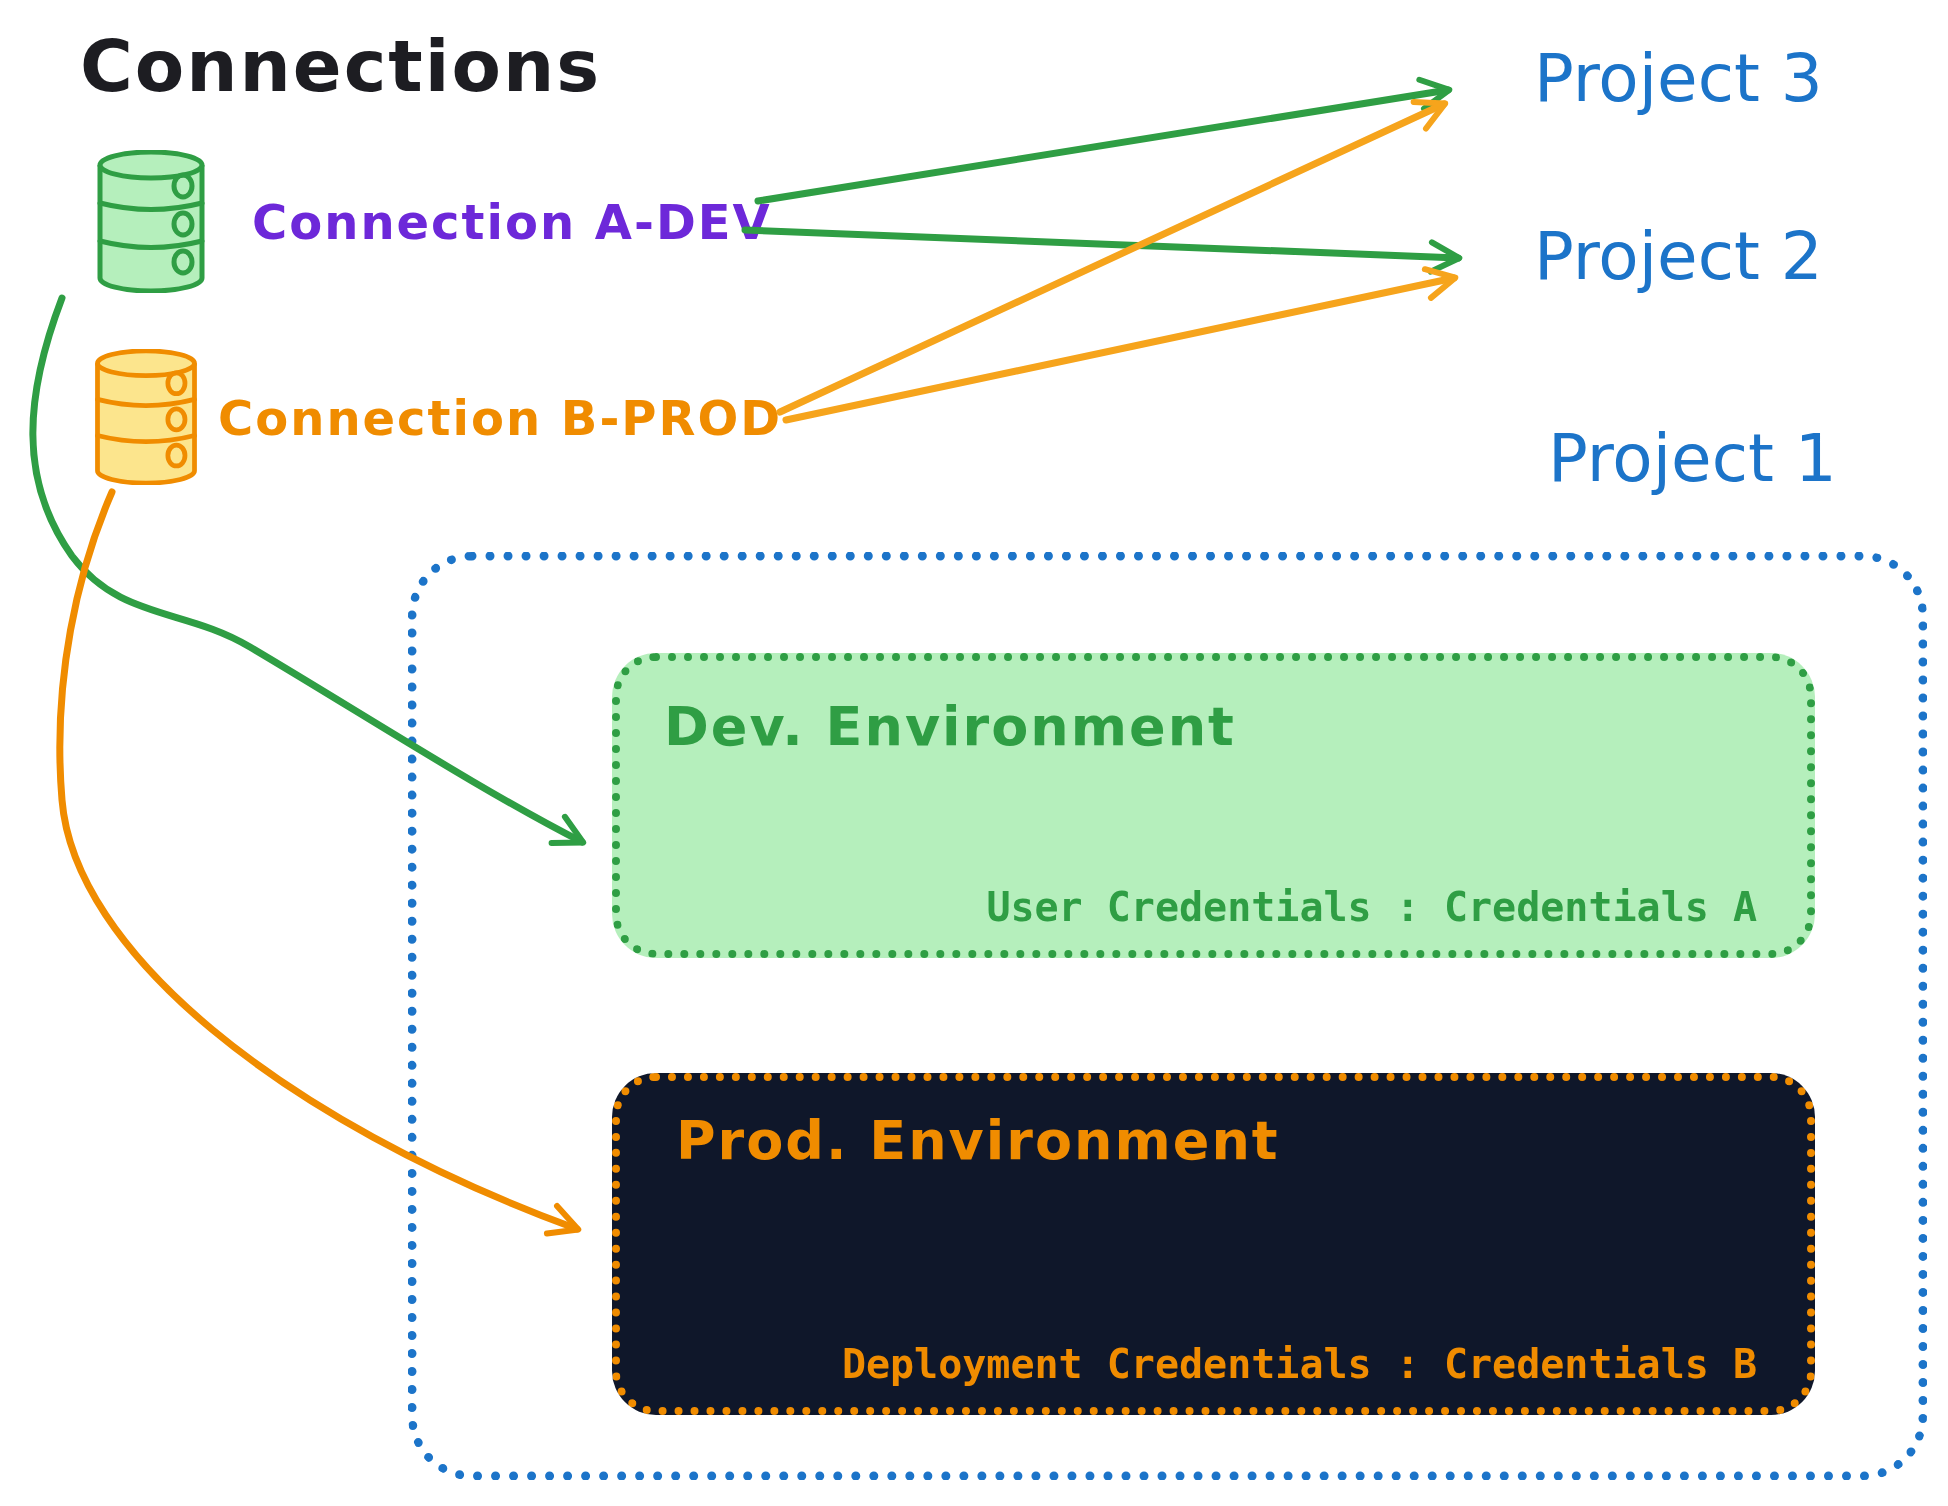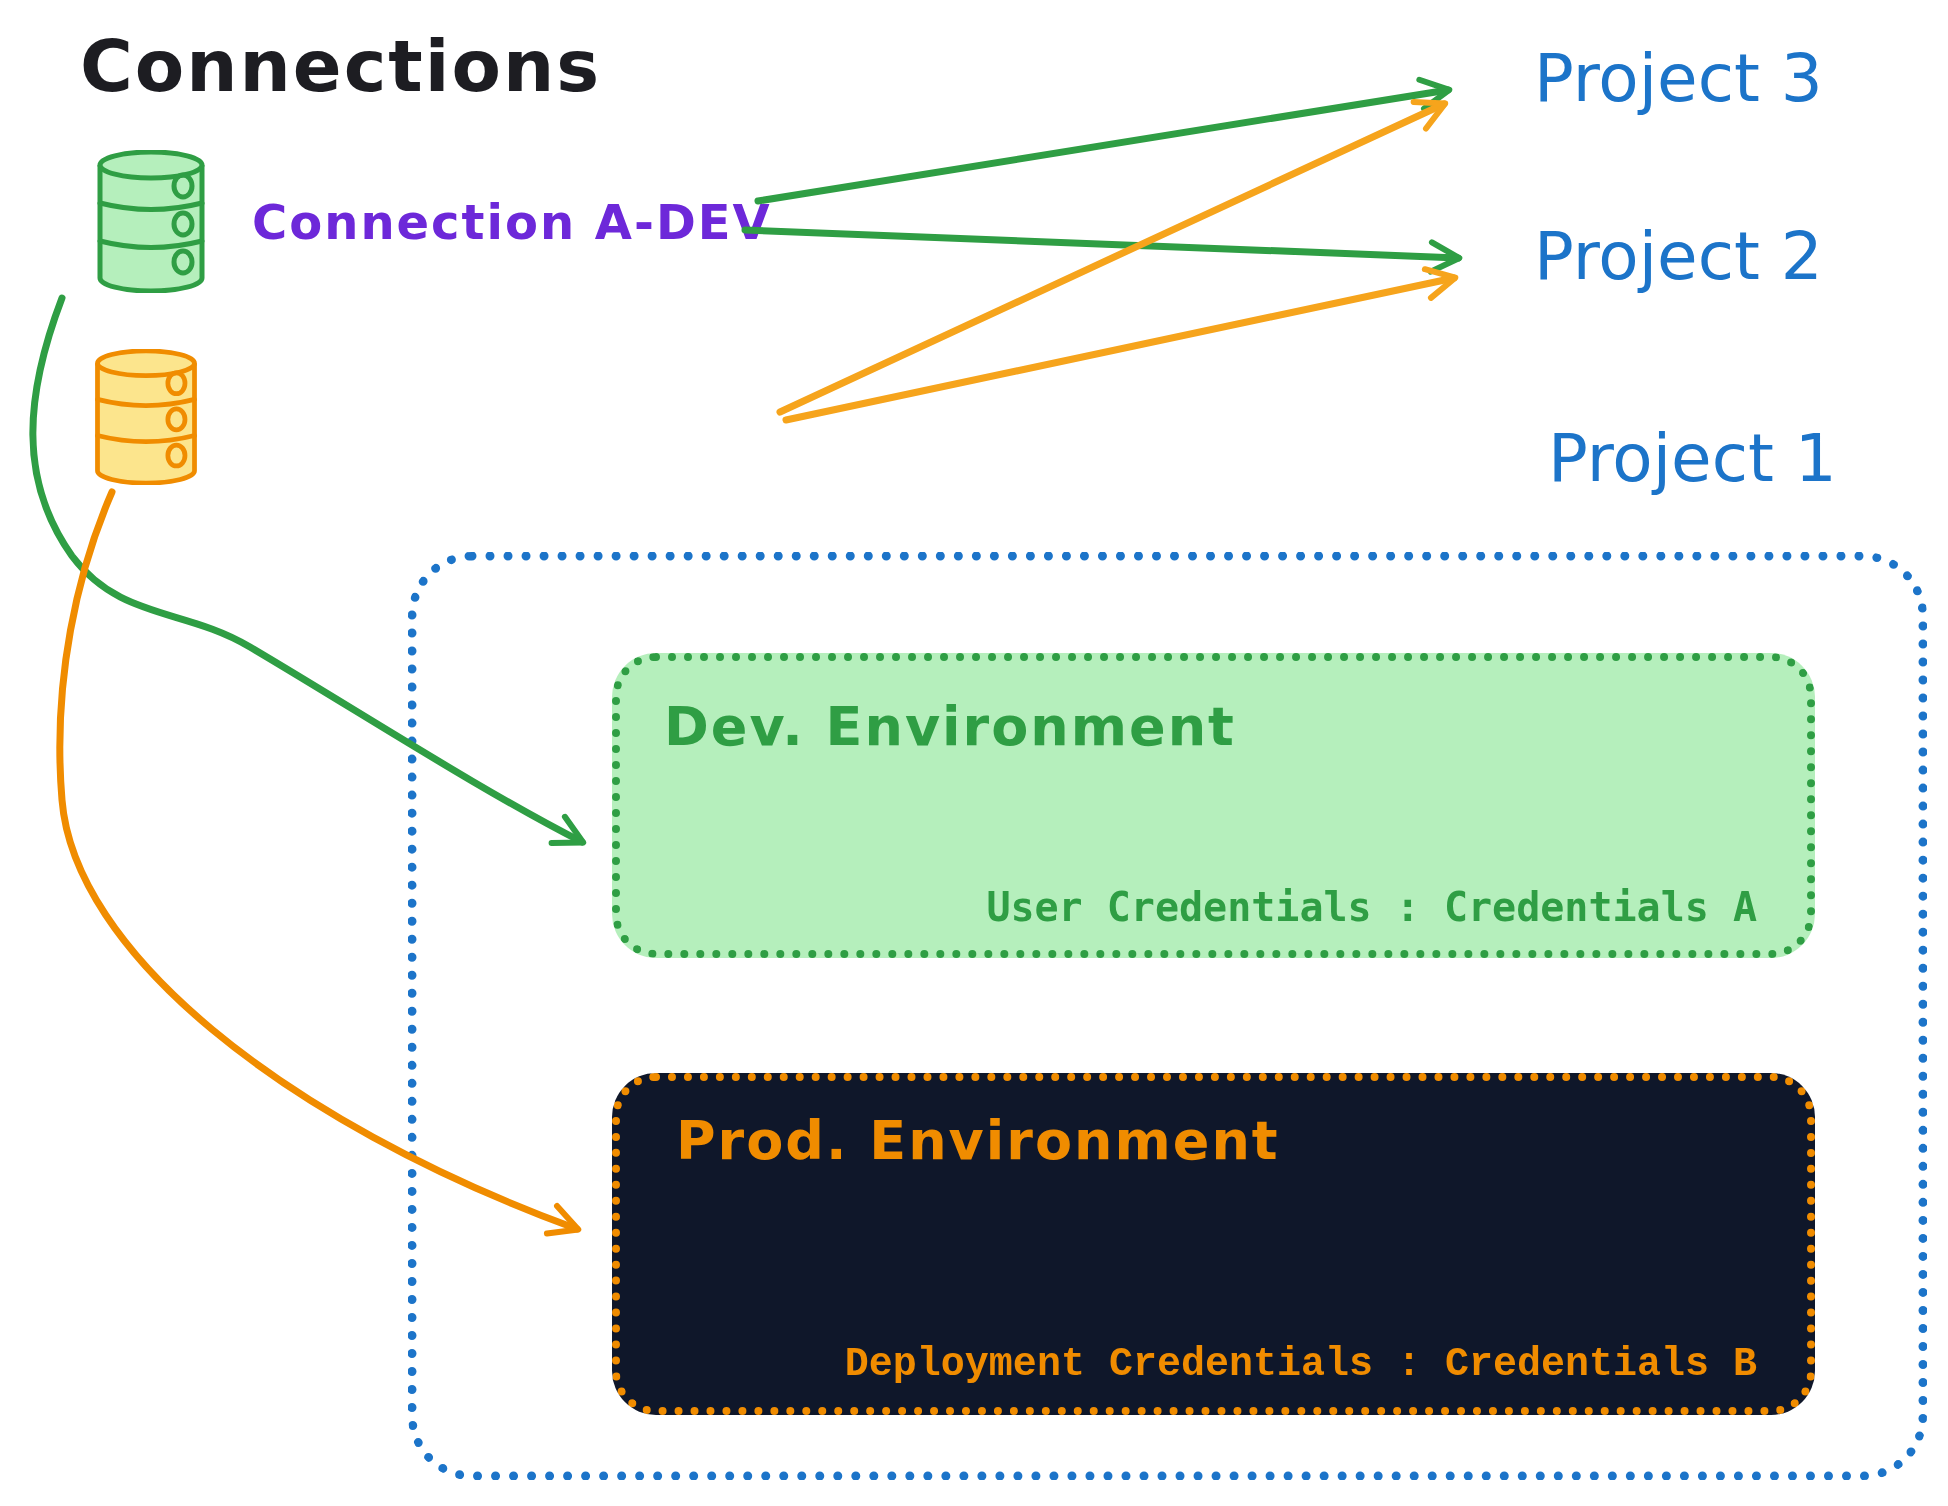--- a/index.html
+++ b/index.html
@@ -69,21 +69,21 @@
   #prod-title { left: 56px; top: 28px; color: #f08c00; }
 
   .env-creds {
     position: absolute;
     right: 50px; bottom: 20px;
     font-family: "DejaVu Sans Mono", "Liberation Mono", monospace;
     font-size: 40px; font-weight: bold;
     white-space: nowrap;
   }
   #dev-creds  { color: #2f9e44; }
-  #prod-creds { color: #f08c00; font-family: Liberation Mono, monospace; }
+  #prod-creds { color: #f08c00; }
 
   #arrows-layer, .db-icon { pointer-events: none; }
   #arrows-layer { position: absolute; left: 0; top: 0; }
 </style>
 </head>
 <body>
 
 <div id="canvas">
 
   <div id="diagram-title" class="abs">Connections</div>
@@ -103,20 +103,21 @@
   <svg class="abs db-icon" style="left:92px; top:349px;" width="108" height="136" viewBox="0 0 112 143">
     <path d="M5 15 v113 a51 13 0 0 0 102 0 v-113" fill="#fce58d" stroke="#f08c00" stroke-width="5" stroke-linejoin="round"></path>
     <ellipse cx="56" cy="15" rx="51" ry="13" fill="#fce58d" stroke="#f08c00" stroke-width="5"></ellipse>
     <path d="M5 53 q51 13 102 0" fill="none" stroke="#f08c00" stroke-width="5" stroke-linecap="round"></path>
     <path d="M5 91 q51 13 102 0" fill="none" stroke="#f08c00" stroke-width="5" stroke-linecap="round"></path>
     <ellipse cx="88" cy="36" rx="9" ry="11" fill="none" stroke="#f08c00" stroke-width="5"></ellipse>
     <ellipse cx="88" cy="74" rx="9" ry="11" fill="none" stroke="#f08c00" stroke-width="5"></ellipse>
     <ellipse cx="88" cy="112" rx="9" ry="11" fill="none" stroke="#f08c00" stroke-width="5"></ellipse>
   </svg>
 
+  <div id="conn-b-label" class="abs conn-label">Connection B-PROD</div>
 
   <div id="project-3" class="abs project-label">Project 3</div>
   <div id="project-2" class="abs project-label">Project 2</div>
   <div id="project-1" class="abs project-label">Project 1</div>
 
   <div id="project1-box" class="abs"></div>
 
   <div id="dev-box" class="env-box">
     <div id="dev-title" class="env-title">Dev. Environment</div>
     <div id="dev-creds" class="env-creds">User Credentials : Credentials A</div>

